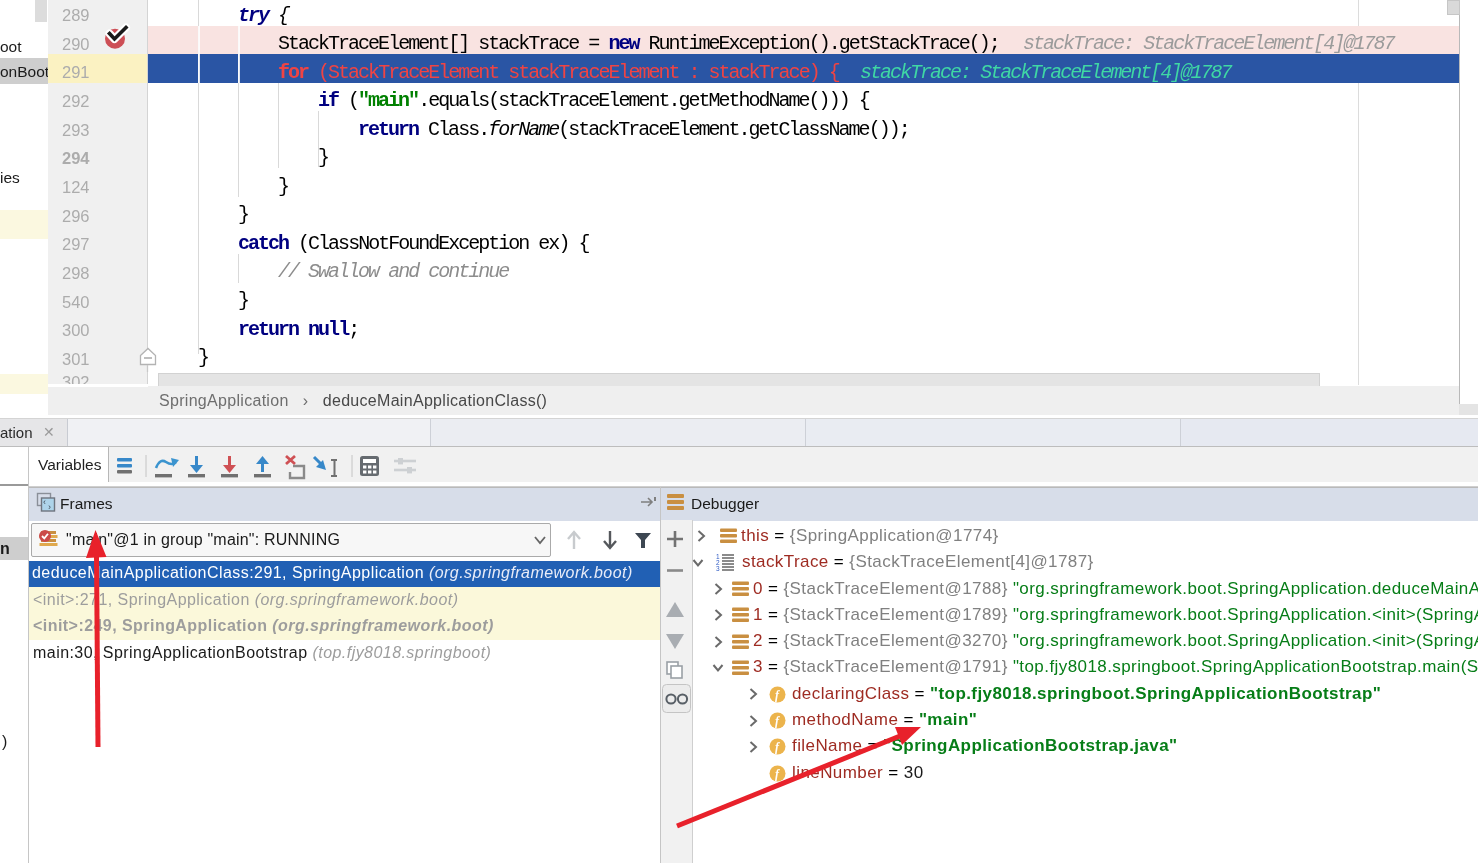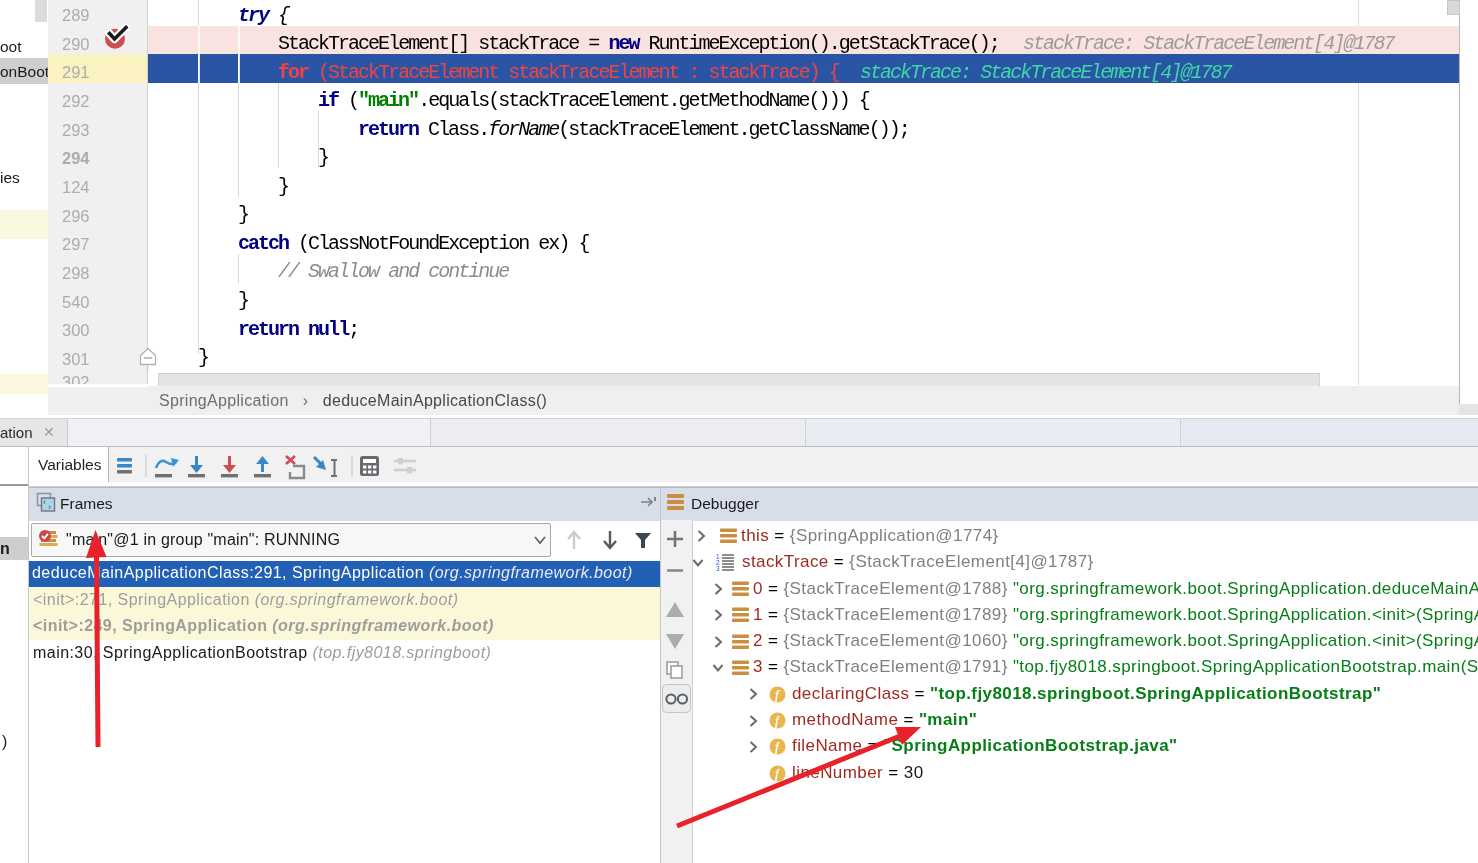--- a/index.html
+++ b/index.html
@@ -296,21 +296,21 @@
     </svg>
     <div class="treerow" style="left:753px;top:601.8px;"><span class="mar">1</span> = <span class="gray">{StackTraceElement@1789}</span> <span class="grn">"org.springframework.boot.SpringApplication.&lt;init&gt;(SpringApplication.java:266)"</span></div>
     <svg class="abs" style="left:711px;top:634.6px;" width="14" height="14" viewBox="0 0 14 14">
       <path d="M4.5 2 L10 7 L4.5 12" fill="none" stroke="#6a6a6a" stroke-width="2"></path>
     </svg>
     <svg class="abs" style="left:731px;top:633.6px;" width="19" height="16" viewBox="0 0 19 16">
       <rect x="1" y="0.5" width="17" height="3.6" rx="1" fill="#c98f41"></rect>
       <rect x="1" y="6" width="17" height="3.6" rx="1" fill="#c98f41"></rect>
       <rect x="1" y="11.5" width="17" height="3.6" rx="1" fill="#c98f41"></rect>
     </svg>
-    <div class="treerow" style="left:753px;top:628.1px;"><span class="mar">2</span> = <span class="gray">{StackTraceElement@1060}</span> <span class="grn">"org.springframework.boot.SpringApplication.&lt;init&gt;(SpringApplication.java:247)"</span></div>
+    <div class="treerow" style="left:753px;top:628.1px;"><span class="mar">2</span> = <span class="gray">{StackTraceElement@3270}</span> <span class="grn">"org.springframework.boot.SpringApplication.&lt;init&gt;(SpringApplication.java:247)"</span></div>
     <svg class="abs" style="left:711px;top:660.9px;" width="14" height="14" viewBox="0 0 14 14">
       <path d="M2.5 4 L7 9.5 L11.5 4" fill="none" stroke="#6a6a6a" stroke-width="2"></path>
     </svg>
     <svg class="abs" style="left:731px;top:659.9px;" width="19" height="16" viewBox="0 0 19 16">
       <rect x="1" y="0.5" width="17" height="3.6" rx="1" fill="#c98f41"></rect>
       <rect x="1" y="6" width="17" height="3.6" rx="1" fill="#c98f41"></rect>
       <rect x="1" y="11.5" width="17" height="3.6" rx="1" fill="#c98f41"></rect>
     </svg>
     <div class="treerow" style="left:753px;top:654.4px;"><span class="mar">3</span> = <span class="gray">{StackTraceElement@1791}</span> <span class="grn">"top.fjy8018.springboot.SpringApplicationBootstrap.main(SpringApplicationBootstrap.java:30)"</span></div>
     <svg class="abs" style="left:746px;top:687.2px;" width="14" height="14" viewBox="0 0 14 14">

